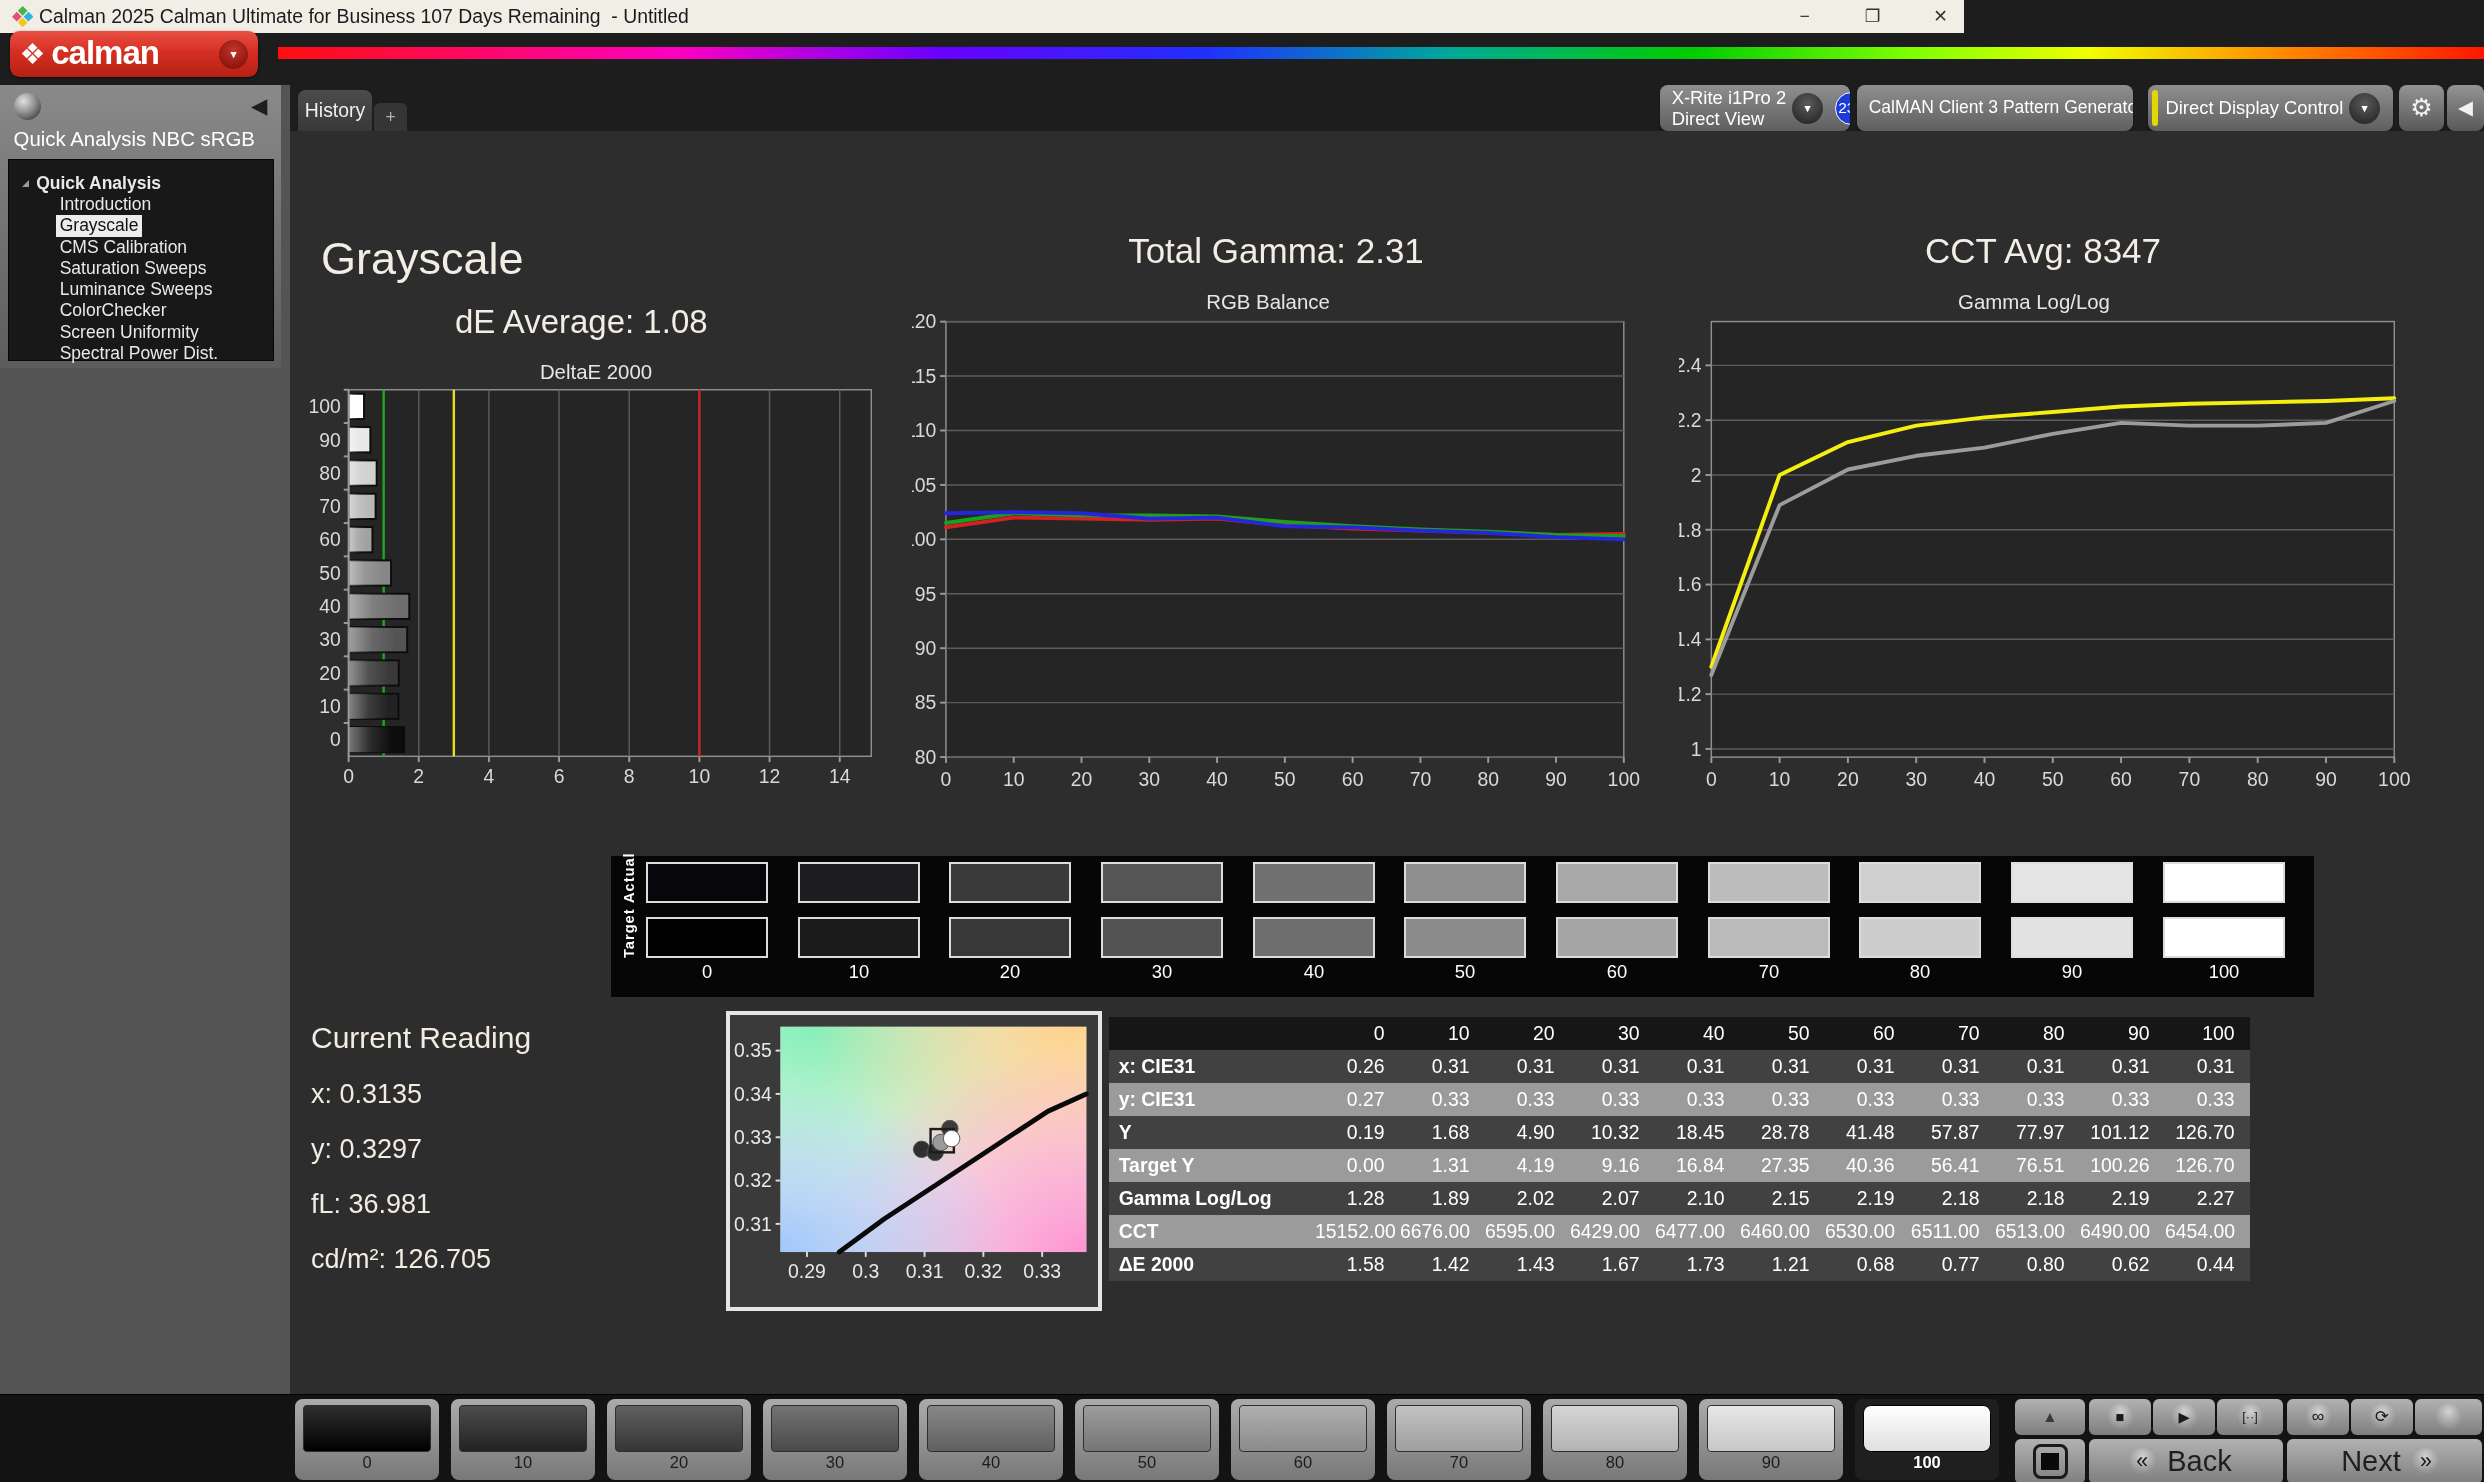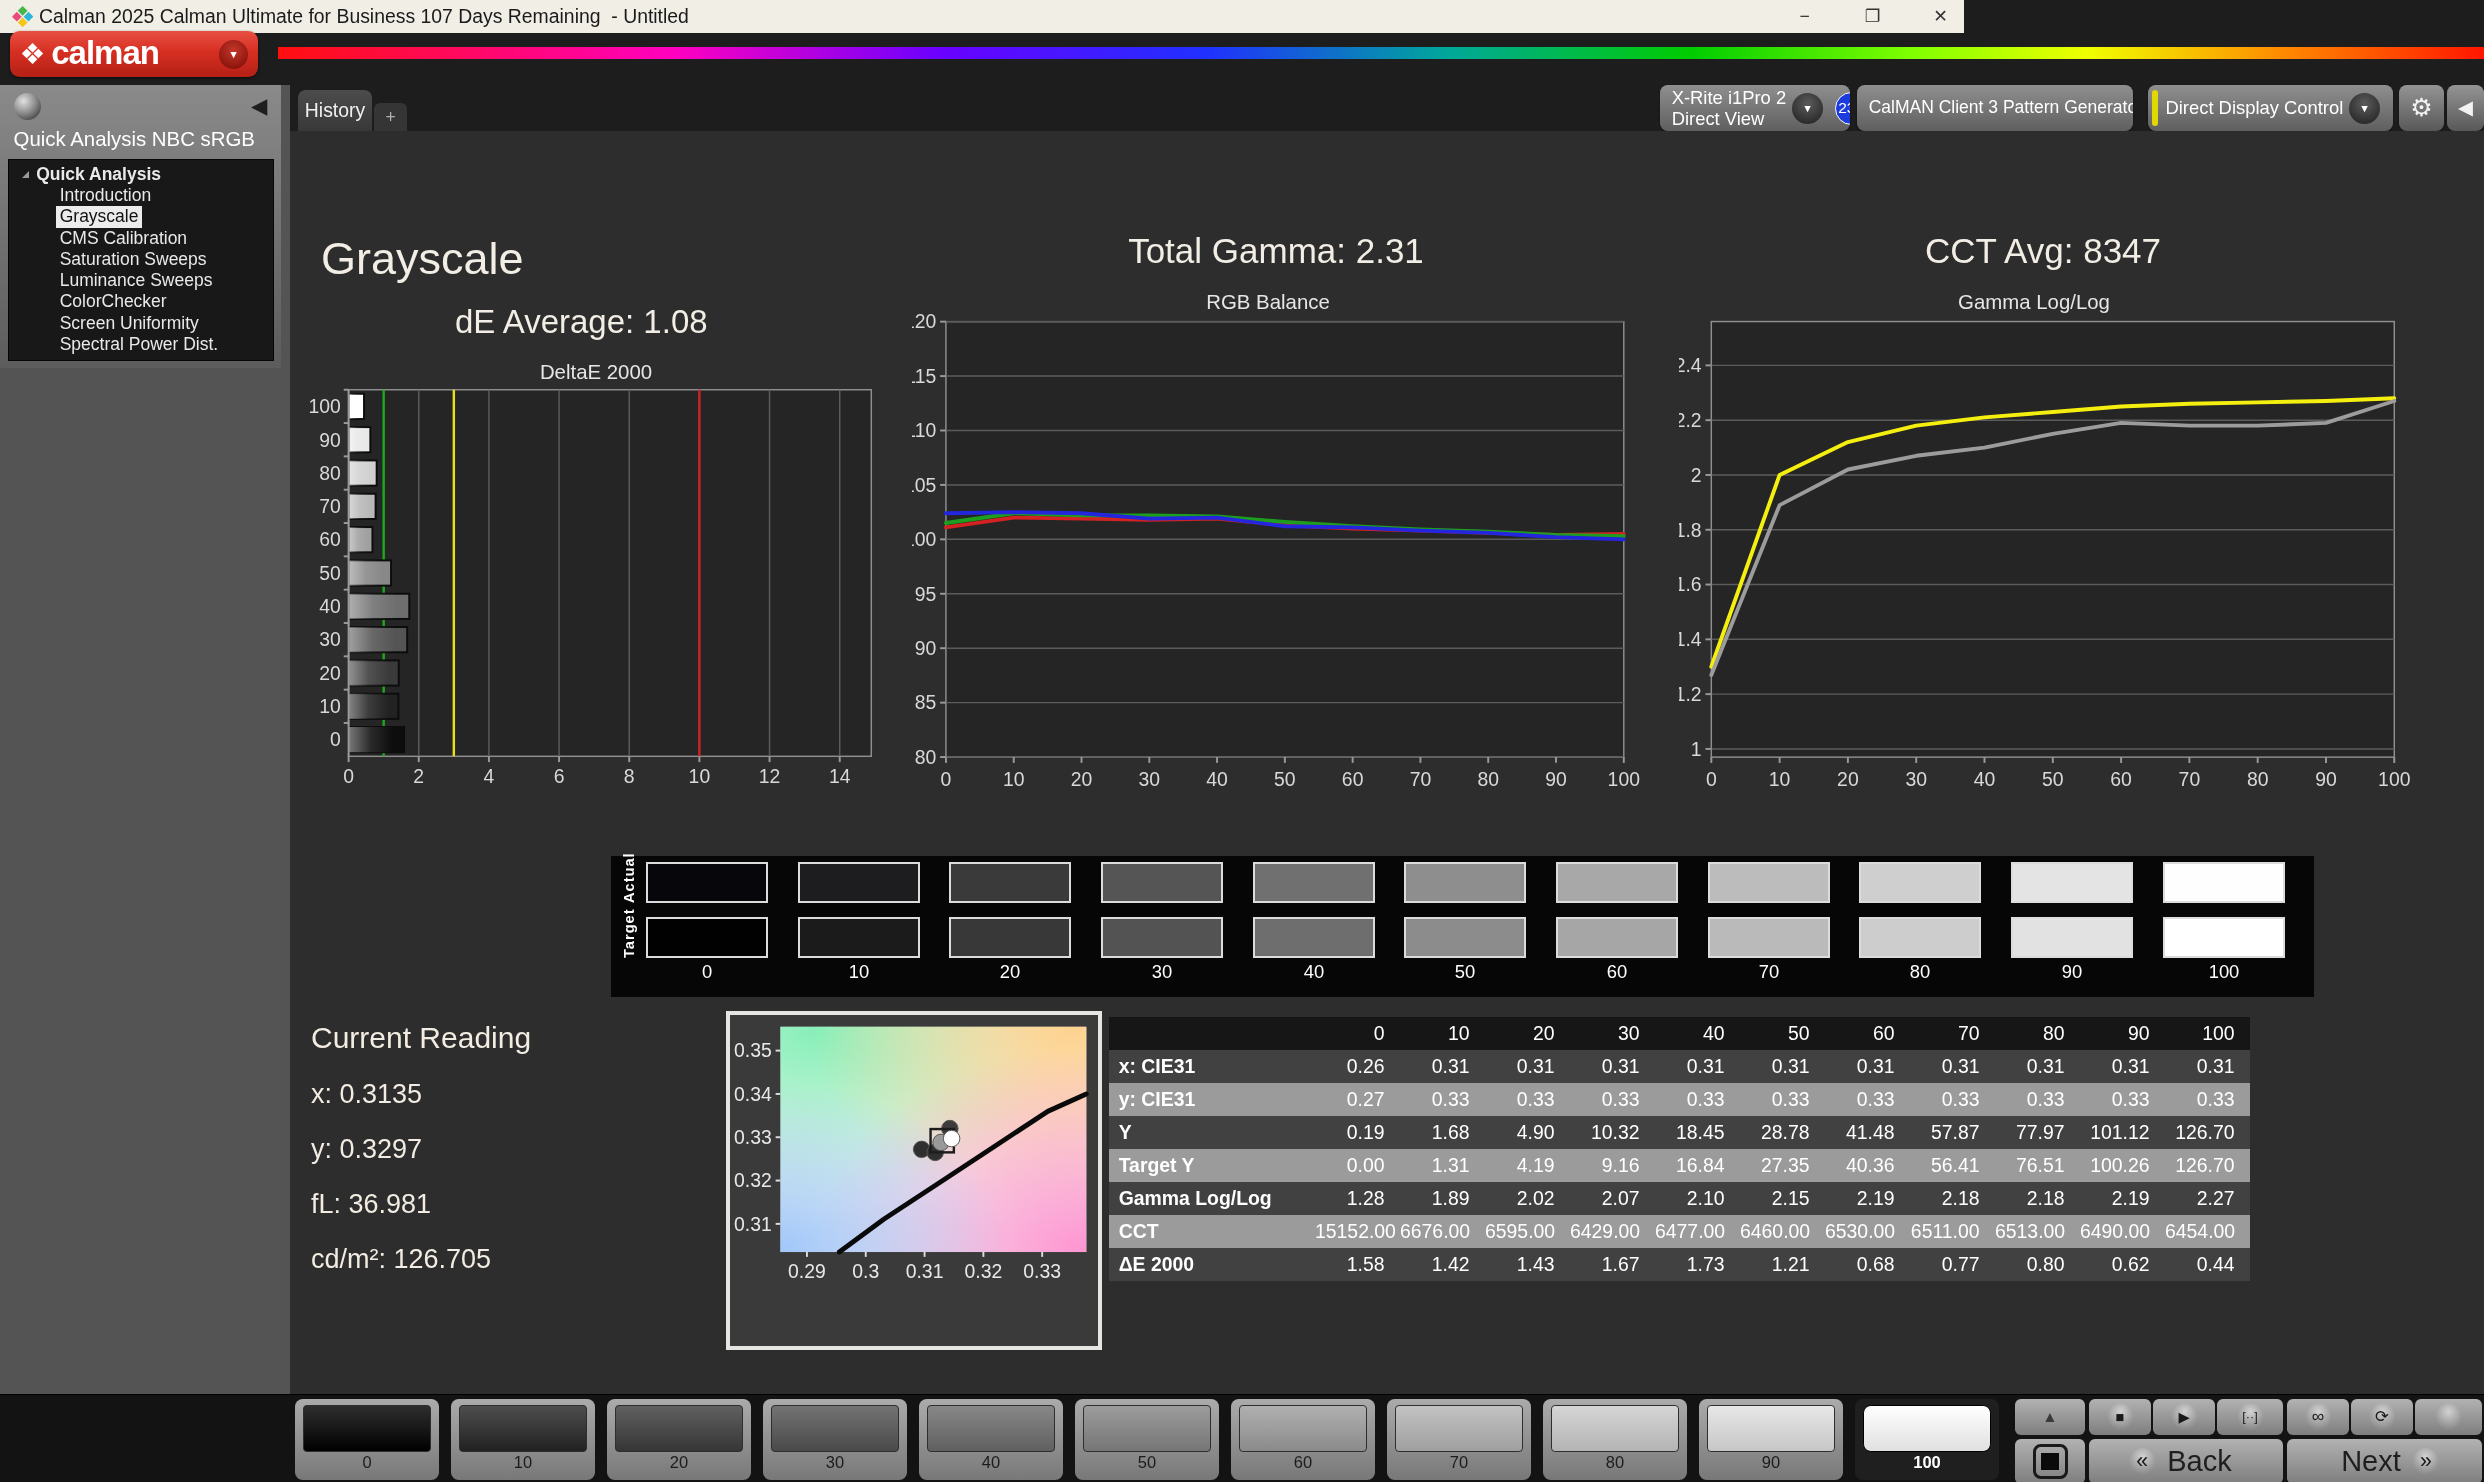--- a/index.html
+++ b/index.html
@@ -26,21 +26,21 @@
 
   
   #rail { position:absolute; left:0; top:85px; width:290px; height:1309px; background:#545454; }
   #sidepanel { position:absolute; left:0; top:85px; width:281px; height:283px;
                background:linear-gradient(180deg,#8a8a8a,#5c5c5c); }
   #ball { position:absolute; left:13.6px; top:7.8px; width:27px; height:27px; border-radius:50%;
           background:radial-gradient(circle at 35% 30%, #e0e0e0, #909090 45%, #4a4a4a 80%); }
   #side-collapse { position:absolute; right:13.6px; top:7.8px; color:#1e1e1e; font-size:21.3px; }
   #side-title { position:absolute; left:13.6px; top:43px; color:#fff; font-size:20.4px; }
   #tree { position:absolute; left:7.8px; top:74px; width:266px; height:202px; background:#181818; border:1px solid #060606;
-          color:#e9e9e9; font-size:17.5px; padding-top:3px; }
+          color:#e9e9e9; font-size:17.5px; padding-top:12px; }
   #tree .root { display:flex; align-items:center; gap:6.8px; padding-left:13.6px; font-weight:bold; height:22px; }
   #tree .exp { width:0; height:0; border-left:7.8px solid transparent; border-bottom:7.8px solid #9a9a9a; }
   #tree .item { padding-left:47px; height:21.3px; line-height:21.3px; }
   #tree .item .lbl { display:inline-block; padding:0 3.9px; }
   #tree .item.sel .lbl { background:#ececec; color:#121212; }
 
   
   #tab-history { position:absolute; left:298px; top:90px; width:74px; height:41px; border-radius:7.8px 7.8px 0 0;
                  background:linear-gradient(180deg,#4c4c4c,#383838); color:#f0f0f0; font-size:19.4px;
                  text-align:center; line-height:41px; }
@@ -74,21 +74,21 @@
          writing-mode:vertical-rl; transform:rotate(180deg); text-align:center; letter-spacing:1px; }
   .sw { position:absolute; width:122px; height:41px; border:2.9px solid #dcdcdc; }
   .swlab { position:absolute; width:122px; text-align:center; color:#fff; font-size:18.4px; top:105px; }
 
   
   #curread { position:absolute; left:311px; top:1021px; color:#f2ece2; }
   #curread .t { font-size:30px; }
   #curread .ln { font-size:27px; margin-top:24px; }
 
   
-  #cieframe { position:absolute; left:726px; top:1011px; width:376px; height:339px;
+  #cieframe { position:absolute; left:726px; top:1011px; width:376px; height:300px;
               border:4.9px solid #e5e5e2; background:#3a3a3a; }
 
   
   #datatable { position:absolute; left:1109px; top:1017px; width:1141px; border-collapse:collapse; table-layout:fixed;
                color:#fff; font-size:19.4px; }
   #datatable th, #datatable td { height:33px; padding:0 15.5px 0 0; text-align:right; font-weight:normal;
                                  overflow:hidden; white-space:nowrap; }
   #datatable th { background:#161616; }
   #datatable td.lab { text-align:left; padding-left:9.7px; font-weight:bold; }
   #datatable tr.dark td { background:#414141; }

